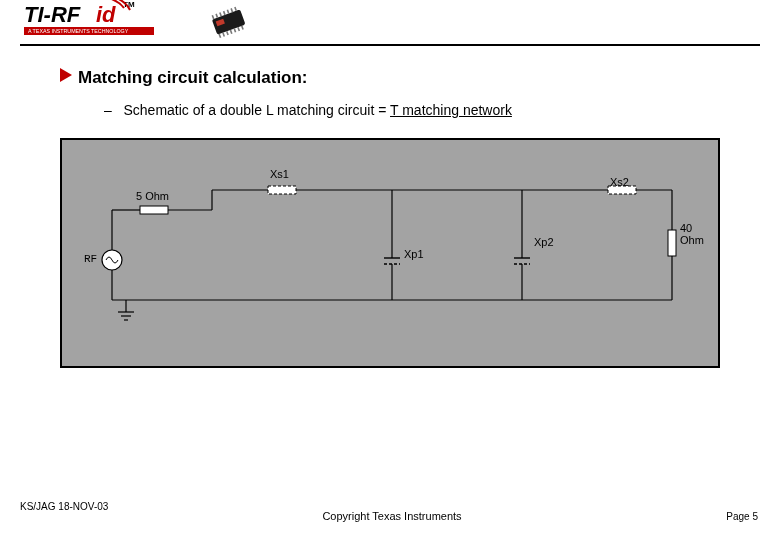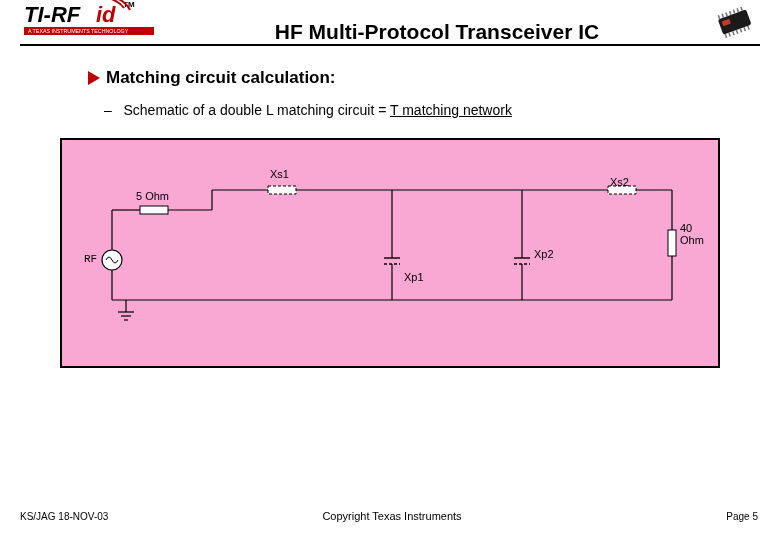--- a/index.html
+++ b/index.html
@@ -17,66 +17,65 @@
   }
   .logo-wrap { width: 160px; }
   .title {
     flex: 1; text-align: center;
     font-size: 21px; font-weight: bold;
   }
   .chip { width: 70px; text-align: right; }
   .hr { border-top: 2px solid #000; margin: 0 20px 0 20px; }
 
   .content { padding: 22px 60px 0 60px; }
-  .bullet-row { display: flex; align-items: center; gap: 6px; margin-left: 28px; }
+  .bullet-row { display: flex; gap: 6px; }
   .triangle {
     width: 0; height: 0;
     border-top: 7px solid transparent;
     border-bottom: 7px solid transparent;
     border-left: 12px solid #c00000;
   }
   .bullet-text { font-size: 17px; font-weight: bold; }
   .sub { margin: 14px 0 0 44px; font-size: 14px; }
   .sub .underline { text-decoration: underline; }
 
   .schematic-box {
     margin: 20px 0 0 0;
     border: 2px solid #000;
     height: 230px;
     position: relative;
-    background: #f9a8d4;
+    background: #a3a3a3;
   }
   .schematic-box svg {
     position: absolute; inset: 0; width: 100%; height: 100%;
   }
   .schematic-box .lbl {
     position: absolute; font-size: 11px;
     background: rgba(255,255,255,0);
   }
 
-  .footer-left { position: absolute; left: 20px; bottom: 18px; font-size: 10px; }
+  .footer-left { position: absolute; left: 20px; bottom: 28px; font-size: 10px; }
   .footer-center { position: absolute; left: 4px; right: 0; bottom: 18px; text-align: center; font-size: 11px; }
   .footer-right { position: absolute; right: 22px; bottom: 18px; font-size: 10px; }
 </style>
 </head>
 <body>
 
 <div class="header">
   <div class="logo-wrap">
     <svg width="150" height="42" viewBox="0 0 150 42">
       <text x="0" y="24" font-family="Arial" font-size="22" font-weight="bold" font-style="italic" fill="#000">TI-RF</text>
       <text x="72" y="24" font-family="Arial" font-size="22" font-weight="bold" font-style="italic" fill="#c00000">id</text>
       <text x="99" y="9" font-family="Arial" font-size="8" font-weight="bold" fill="#000">TM</text>
       <path d="M 85 0 Q 96 4 100 10" stroke="#c00000" stroke-width="2" fill="none"></path>
       <path d="M 87 -2 Q 101 2 106 12" stroke="#c00000" stroke-width="2" fill="none"></path>
       <rect x="0" y="29" width="130" height="8" fill="#c00000"></rect>
       <text x="4" y="35" font-family="Arial" font-size="5.3" fill="#fff">A TEXAS INSTRUMENTS TECHNOLOGY</text>
     </svg>
   </div>
-  <div class="title">HF Multi-Protocol Transceiver IC</div>
   <div class="chip">
     <svg width="50" height="34" viewBox="0 0 50 34">
       <g transform="rotate(-20 25 17)">
         <rect x="10" y="8" width="30" height="16" rx="2" fill="#1a1a1a"></rect>
         <rect x="13" y="11" width="8" height="5" fill="#c0392b"></rect>
         <g stroke="#777" stroke-width="1.6">
           <line x1="12" y1="8" x2="12" y2="4"></line>
             <line x1="16" y1="8" x2="16" y2="4"></line>
           <line x1="20" y1="8" x2="20" y2="4"></line>
             <line x1="24" y1="8" x2="24" y2="4"></line>
@@ -142,22 +141,22 @@
       <line x1="452" y1="124" x2="468" y2="124" stroke="#000" stroke-width="1.4" stroke-dasharray="3 2"></line>
       <line x1="460" y1="124" x2="460" y2="160" stroke="#000" stroke-width="1.2"></line>
 
       <line x1="64" y1="160" x2="64" y2="172" stroke="#000" stroke-width="1.2"></line>
       <line x1="56" y1="172" x2="72" y2="172" stroke="#000" stroke-width="1.2"></line>
       <line x1="59" y1="176" x2="69" y2="176" stroke="#000" stroke-width="1.2"></line>
       <line x1="62" y1="180" x2="66" y2="180" stroke="#000" stroke-width="1.2"></line>
     </svg>
     <div class="lbl" style="left:208px; top:28px;">Xs1</div>
     <div class="lbl" style="left:548px; top:36px;">Xs2</div>
-    <div class="lbl" style="left:342px; top:108px;margin-top:23px;">Xp1</div>
-    <div class="lbl" style="left:472px; top:108px;">Xp2</div>
+    <div class="lbl" style="left:342px; top:108px;">Xp1</div>
+    <div class="lbl" style="left:472px; top:96px;">Xp2</div>
     <div class="lbl" style="left:74px; top:50px;">5 Ohm</div>
     <div class="lbl" style="left:618px; top:82px;">40 Ohm</div>
     <div class="lbl" style="left:22px; top:113px;font-family:Liberation Mono, monospace;">RF</div>
   </div>
 </div>
 
 <div class="footer-left">KS/JAG  18-NOV-03</div>
 <div class="footer-center">Copyright Texas Instruments</div>
 <div class="footer-right">Page 5</div>
 

